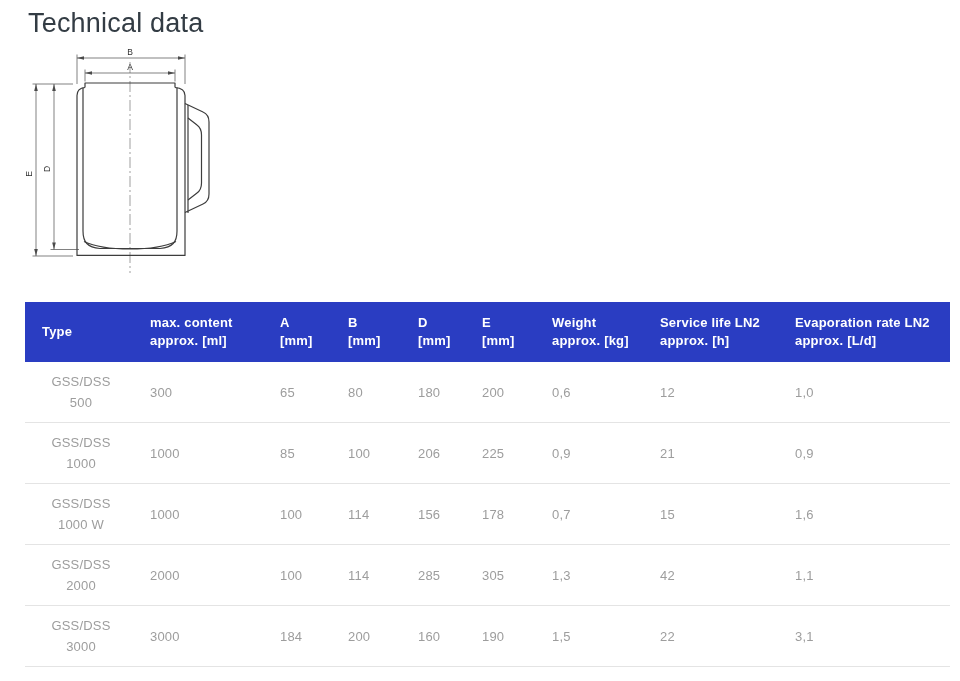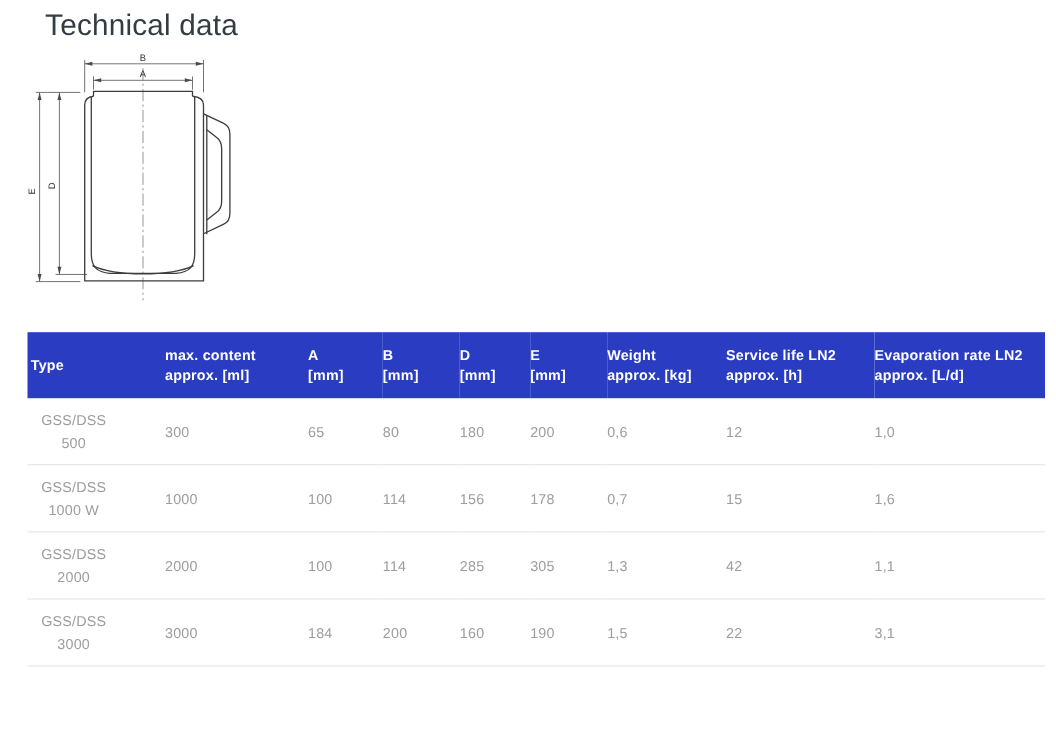--- a/index.html
+++ b/index.html
@@ -14,21 +14,21 @@
     position: relative;
     overflow: hidden;
     background: #ffffff;
   }
   .page-title {
     font-size: 27px;
     font-weight: 500;
     color: #333c44;
     letter-spacing: 0.2px;
     margin: 0;
-    padding: 8px 0 0 41px;
+    padding: 8px 0 0 28px;
   }
   .drawing-wrap {
     margin: 4px 0 0 20px;
     width: 220px;
     height: 240px;
   }
   table.tech-table {
     border-collapse: collapse;
     table-layout: fixed;
     width: 925px;
@@ -50,21 +50,21 @@
     font-weight: 600;
     text-align: left;
     vertical-align: middle;
     height: 60px;
     padding: 0 8px 0 0;
     line-height: 18px;
     letter-spacing: 0.2px;
   }
   thead th:first-child,
   tbody td:first-child {
-    padding-left: 3px;
+    padding-left: 17px;
   }
   tbody td {
     color: #9d9d9d;
     font-size: 13px;
     font-weight: 400;
     height: 60px;
     border-bottom: 1px solid #e4e4e4;
     vertical-align: middle;
     text-align: left;
     padding: 0 8px 0 0;
@@ -187,20 +187,31 @@
           <td>300</td>
           <td>65</td>
           <td>80</td>
           <td>180</td>
           <td>200</td>
           <td>0,6</td>
           <td>12</td>
           <td>1,0</td>
         </tr>
         <tr>
+          <td><span class="type-span">GSS/DSS 1000</span></td>
+          <td>1000</td>
+          <td>85</td>
+          <td>100</td>
+          <td>206</td>
+          <td>225</td>
+          <td>0,9</td>
+          <td>21</td>
+          <td>0,9</td>
+        </tr>
+        <tr>
           <td><span class="type-span">GSS/DSS 1000 W</span></td>
           <td>1000</td>
           <td>100</td>
           <td>114</td>
           <td>156</td>
           <td>178</td>
           <td>0,7</td>
           <td>15</td>
           <td>1,6</td>
         </tr>

